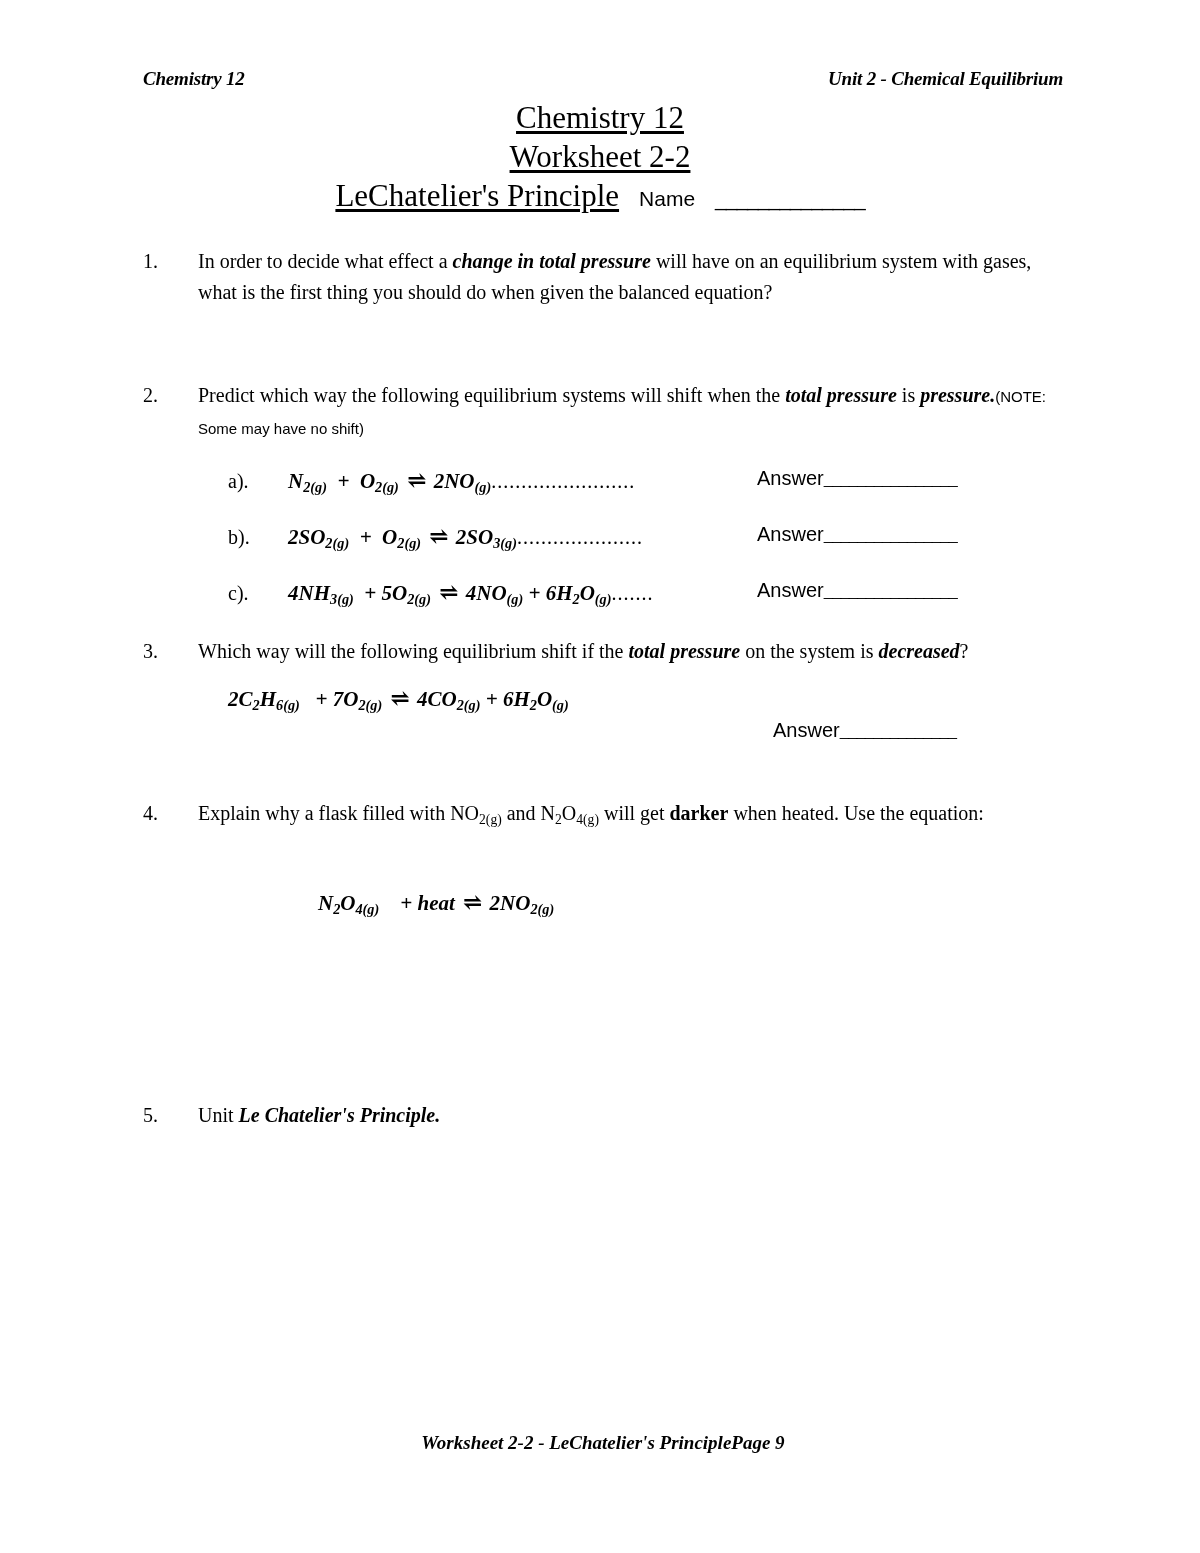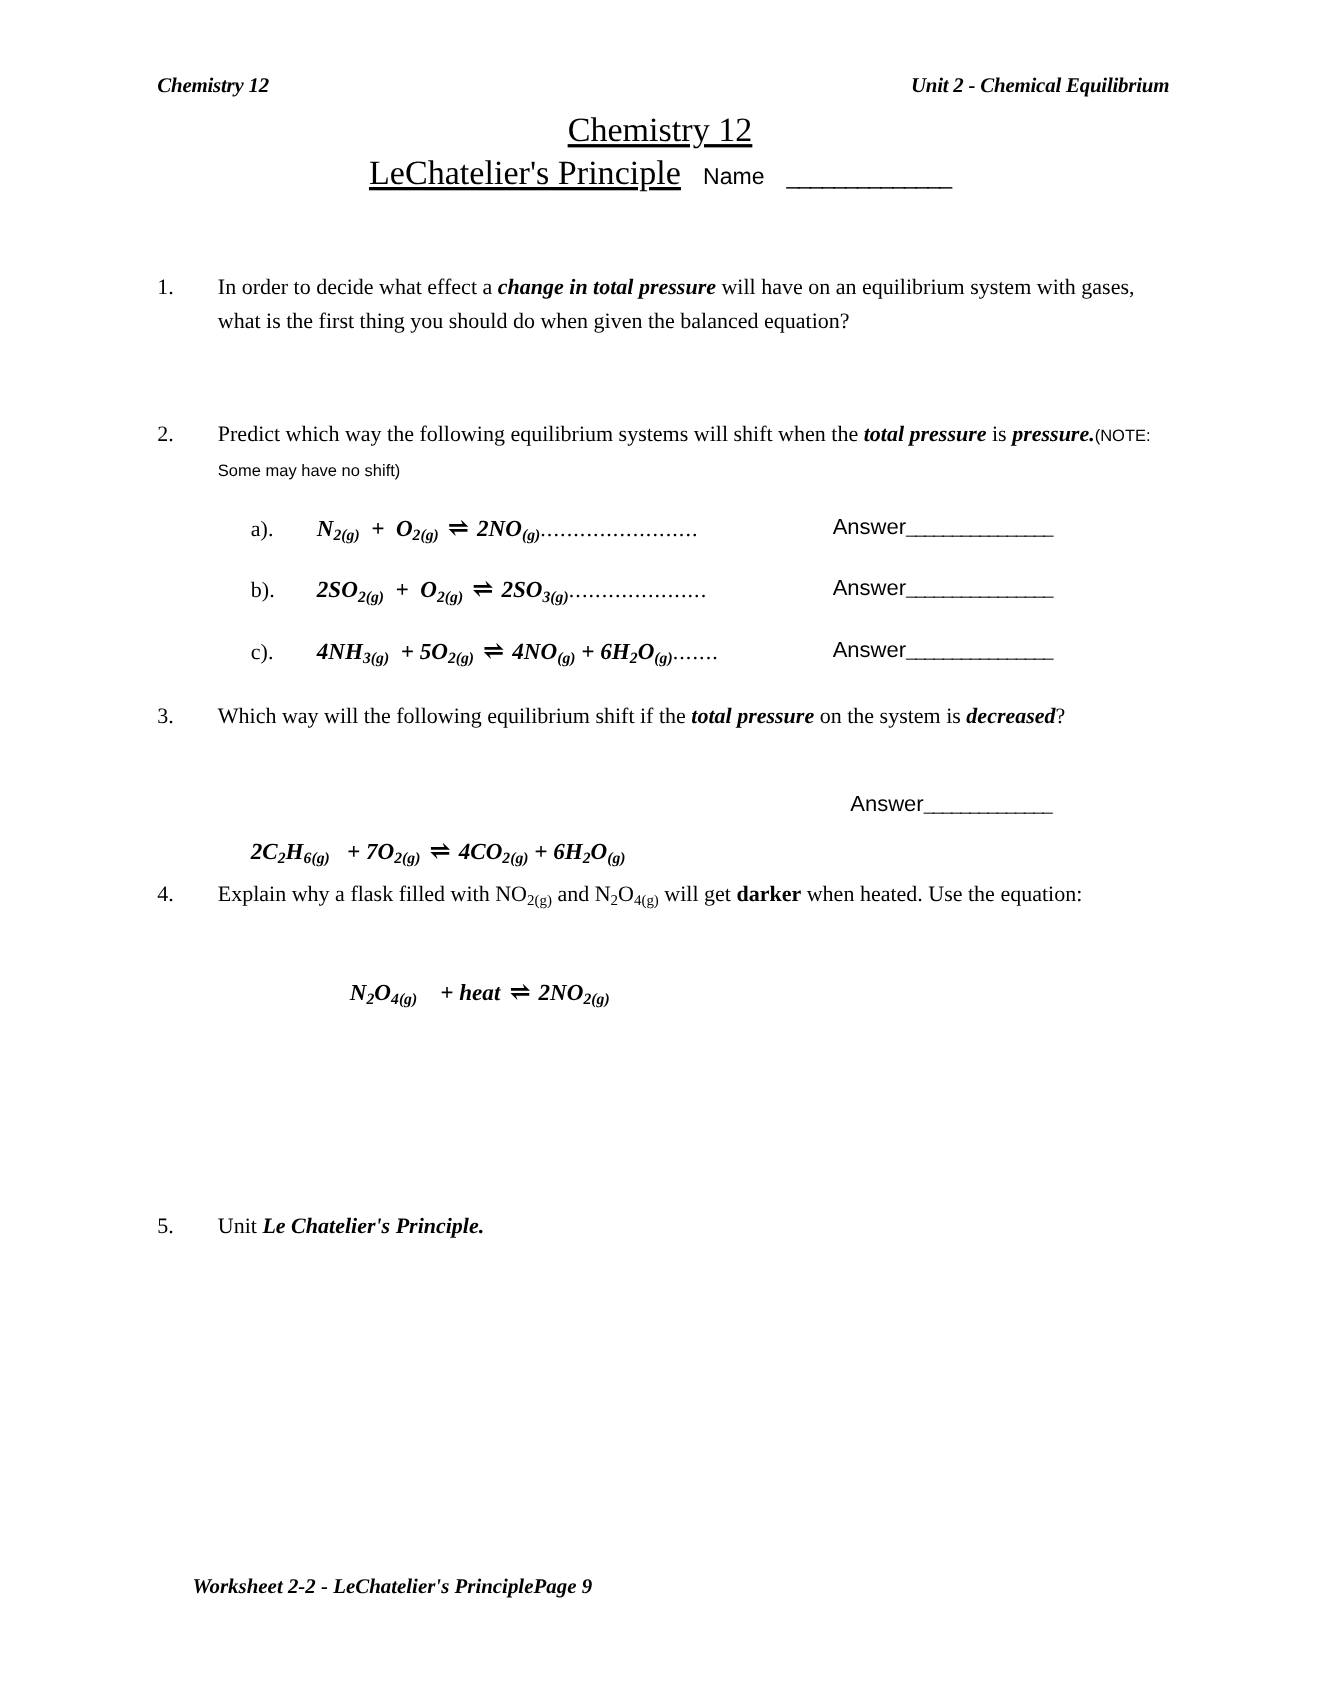--- a/index.html
+++ b/index.html
@@ -167,41 +167,43 @@
     font-style: italic;
   }
 
   
   .footer {
     position: absolute;
     top: 1432px;
     left: 143px;
     width: 920px;
     display: flex;
-    justify-content: flex-start;
+    justify-content: center;
     align-items: baseline;
     font-weight: bold;
     font-style: italic;
     font-size: 19px;
-    margin-left: 32px;
   }
 </style>
 </head>
 <body>
 
 <div class="page">
 
   <div class="runhead">
     <span>Chemistry 12</span>
     <span>Unit 2 - Chemical Equilibrium</span>
   </div>
 
   <div class="title-block">
     <div class="title-line">
       <span class="u">Chemistry 12</span>
+    </div>
+    <div class="title-line">
+      <span class="u">Worksheet 2-2</span>
     </div>
     <div class="title-line title-line-3">
       <span class="u">LeChatelier's Principle</span><span class="name-tag">Name</span><span class="name-tag name-rule">______________</span>
     </div>
   </div>
 
   <div class="q" style="top:246px; left:143px; width:930px;">
     <div class="q-num">1.</div>
     <div class="q-body">
       <span>In order to decide what effect a </span><span class="bi">change in total pressure</span><span> will have on an equilibrium system with gases, what is the first thing you should do when given the balanced equation?</span>
@@ -245,21 +247,21 @@
   <div class="eq" style="top:578px; left:757px;">
     <span class="ans-word">Answer</span><span class="ans-rule">________________</span>
   </div>
 
   <div class="q" style="top:636px; left:143px; width:930px;">
     <div class="q-num">3.</div>
     <div class="q-body">
       <span>Which way will the following equilibrium shift if the </span><span class="bi">total pressure</span><span> on the system is </span><span class="bi">decreased</span><span>?</span>
     </div>
   </div>
-  <div class="eq" style="top:760px; left:228px;">
+  <div class="eq" style="top:684px; left:228px;">
     2<i>C</i><sub>2</sub><i>H</i><sub>6(g)</sub> &nbsp;&nbsp;+ 7<i>O</i><sub>2(g)</sub> <span class="arrow">⇌</span> 4<i>CO</i><sub>2(g)</sub> + 6<i>H</i><sub>2</sub><i>O</i><sub>(g)</sub>
   </div>
   <div class="eq" style="top:718px; left:773px;">
     <span class="ans-word">Answer</span><span class="ans-rule">______________</span>
   </div>
 
   <div class="q" style="top:798px; left:143px; width:930px;">
     <div class="q-num">4.</div>
     <div class="q-body">
       <span>Explain why a flask filled with NO</span><sub>2(g)</sub><span> and N</span><sub>2</sub><span>O</span><sub>4(g)</sub><span> will get </span><span class="b">darker</span><span> when heated. Use the equation:</span>

